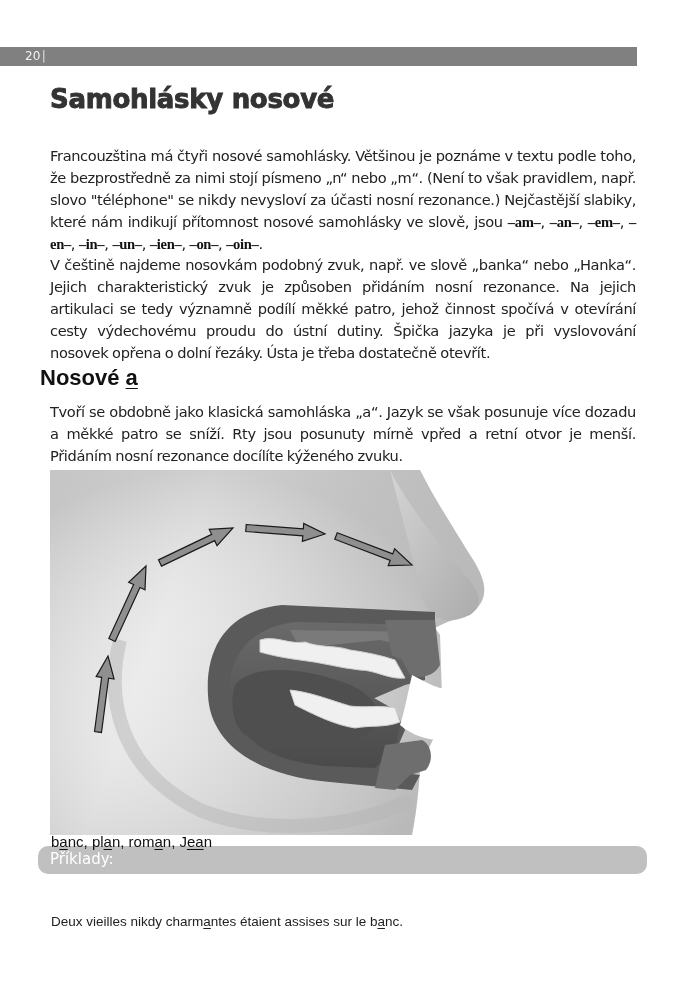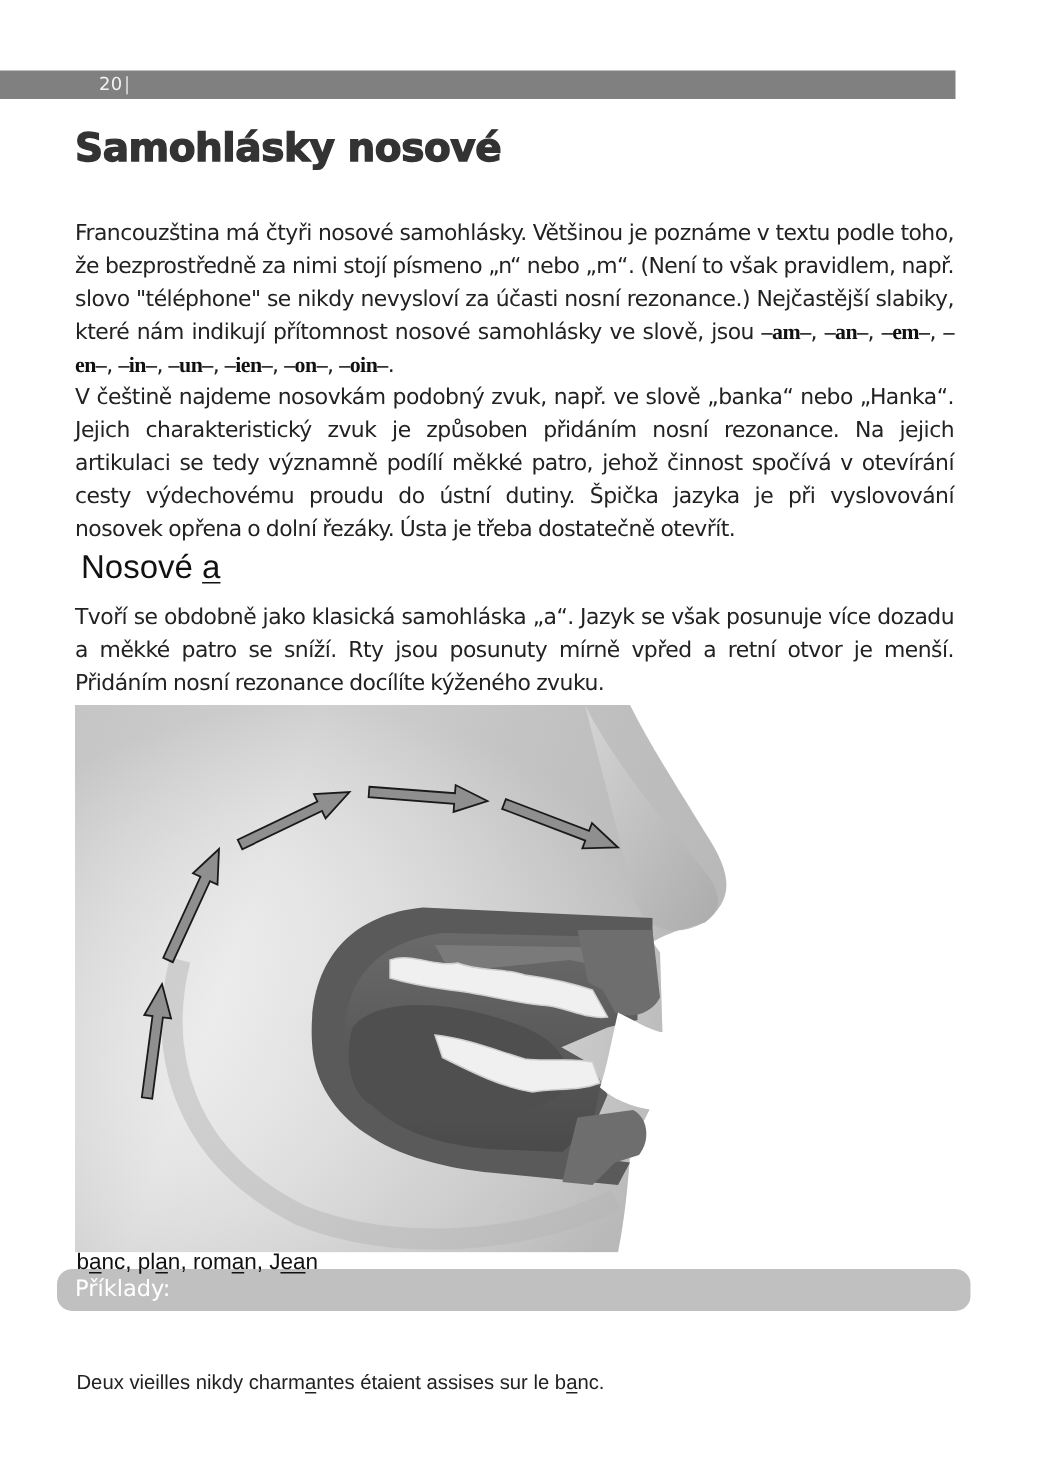--- a/index.html
+++ b/index.html
@@ -1,31 +1,31 @@
 <!DOCTYPE html>
 <html><head>
   <meta charset="utf-8">
   <style>
     html, body { margin: 0; padding: 0; background: #ffffff; }
     body { width: 700px; height: 987px; position: relative; overflow: hidden; font-family: "DejaVu Sans", sans-serif; color: #222; }
 
     .header-bar { position: absolute; left: 0; top: 47px; width: 637px; height: 19px; background: #808080; }
-    .header-page { position: absolute; left: 25px; top: 49px; font-size: 12px; color: #f2f2f2; font-family: "DejaVu Sans", sans-serif; letter-spacing: 0.2px; margin-left: 41px; }
+    .header-page { position: absolute; left: 25px; top: 49px; font-size: 12px; color: #f2f2f2; font-family: "DejaVu Sans", sans-serif; letter-spacing: 0.2px; }
     .header-sep { color: #e0e0e0; margin: 0 1px; }
     .header-section { position: absolute; left: 49px; top: 66px; font-size: 13px; font-weight: bold; color: #ffffff; font-family: "DejaVu Sans", sans-serif; text-align: right; }
 
     .page-title { position: absolute; left: 50px; top: 84px; margin: 0; font-family: "DejaVu Sans", sans-serif; font-weight: 900; font-size: 26px; color: #333333; letter-spacing: -0.3px; -webkit-text-stroke: 0.9px #333333; }
 
     .para { position: absolute; left: 50px; width: 586px; margin: 0; font-family: "DejaVu Sans", sans-serif; font-size: 14.6px; line-height: 22px; text-align: justify; color: #222; letter-spacing: -0.35px; word-spacing: -0.5px; }
     .para b { font-weight: bold; color: #111; font-family: Liberation Serif, serif; }
     #p1 { top: 145px; }
     #p2 { top: 254px; }
     #p3 { top: 401px; }
 
-    .sub-heading { position: absolute; left: 54px; top: 365px; margin: 0; font-family: "Liberation Sans", sans-serif; font-weight: normal; font-size: 22px; color: #111; }
+    .sub-heading { position: absolute; left: 40px; top: 365px; margin: 0; font-family: "Liberation Sans", sans-serif; font-weight: bold; font-size: 22px; color: #111; }
     .sub-heading .u { text-decoration: underline; text-underline-offset: 3px; text-decoration-thickness: 1px; }
 
     .figure { position: absolute; left: 50px; top: 470px; width: 440px; height: 365px; overflow: hidden; }
     .figure svg { display: block; }
 
     .examples-bar { position: absolute; left: 38px; top: 846px; width: 609px; height: 28px; background: #c0c0c0; border-radius: 10px; }
     .examples-label { position: absolute; left: 50px; top: 850px; font-family: "DejaVu Sans", sans-serif; font-size: 15px; color: #ffffff; }
 
     .ex-words { position: absolute; left: 51px; top: 833px; font-family: "Liberation Sans", sans-serif; font-size: 15px; color: #111; }
     .ex-sentence { position: absolute; left: 51px; top: 914px; font-family: "Liberation Sans", sans-serif; font-size: 13.5px; color: #222; }

